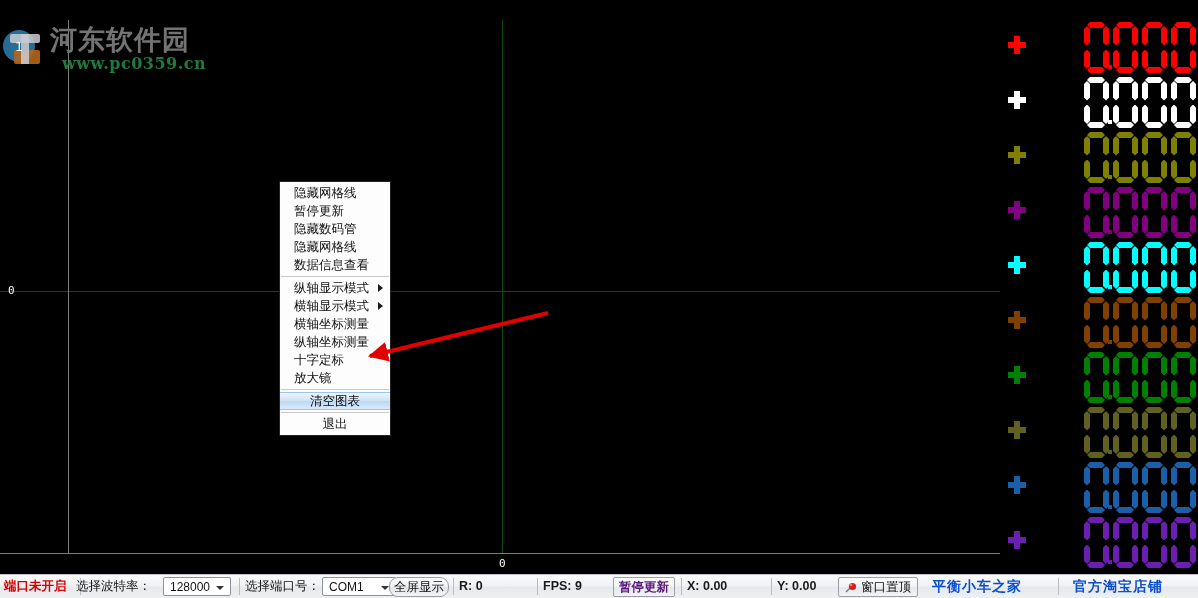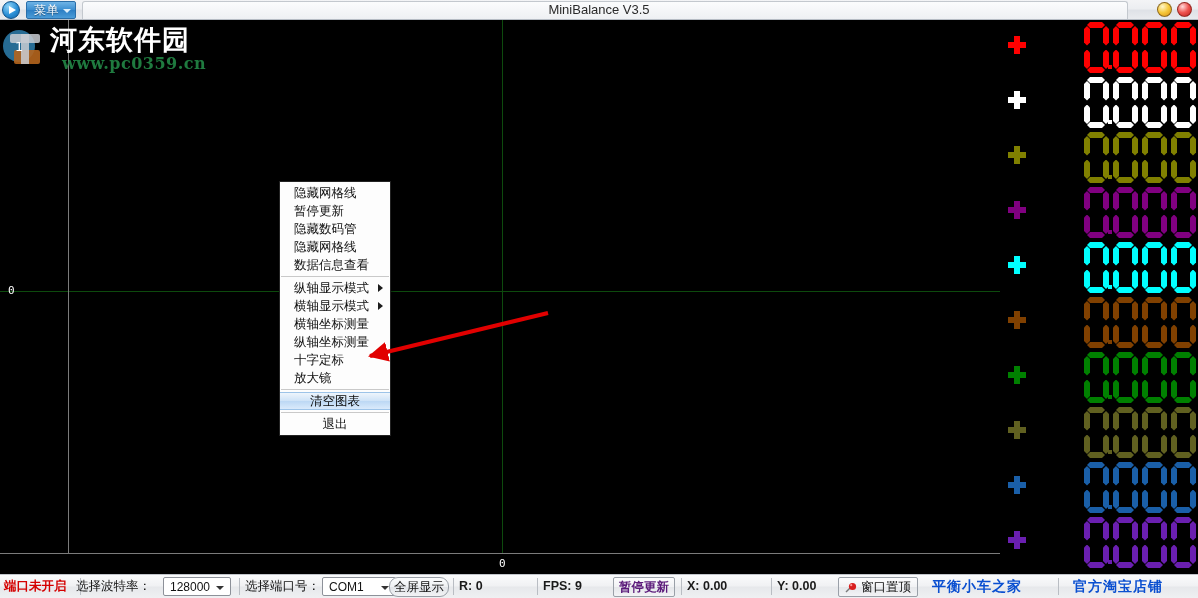--- a/index.html
+++ b/index.html
@@ -55,21 +55,21 @@
   .tb-min{ right:22px; background:radial-gradient(circle at 35% 28%,#fff6c9 0%,#f6c93c 48%,#d98f12 100%); }
   .tb-close{ right:2px; background:radial-gradient(circle at 35% 28%,#ffd9d9 0%,#ef5450 48%,#bb1f1c 100%); border-color:rgba(120,25,20,.7); }
 
   
   .watermark{ position:absolute; left:0; top:12px; width:220px; height:56px; pointer-events:none; }
   .wm-badge{
     position:absolute; left:2px; top:12px; width:46px; height:44px;
   }
   .wm-txt1{
     position:absolute; left:50px; top:10px; font-size:27px; font-weight:bold;
-    color:#ffffff; letter-spacing:1px; font-family:"DejaVu Sans",sans-serif;
+    color:#737373; letter-spacing:1px; font-family:"DejaVu Sans",sans-serif;
   }
   .wm-txt2{
     position:absolute; left:62px; top:42px; font-size:16px; font-weight:bold;
     color:#1f7a3f; font-family:"DejaVu Serif",serif; letter-spacing:.5px;
   }
 
   
   .chart{ position:absolute; left:0; top:20px; width:1000px; height:554px; background:#000; overflow:hidden; }
   .grid-v{ position:absolute; top:0; width:1px; height:534px; background:#0d4a0d; }
   .grid-h{ position:absolute; left:0; width:1000px; height:1px; background:#0d4a0d; }
@@ -154,33 +154,20 @@
   }
   .purple{ color:#5b1a7a; font-weight:bold; }
   .sb-link{ position:absolute; top:0; height:23px; line-height:23px; color:#0a4fd0; font-weight:bold; font-size:14px; letter-spacing:1px; }
   .pin{ position:absolute; left:5px; top:4px; width:13px; height:13px; }
 </style>
 </head>
 <body>
 
 <div id="app">
 
-  <div class="titlebar">
-    <div class="tb-tabarea"></div>
-    <div class="tb-logo"></div>
-    <div class="tb-menu">
-      <span>菜单</span>
-      <span class="caret"></span>
-    </div>
-    <div class="tb-title">MiniBalance V3.5</div>
-    <div class="tb-btns">
-      <div class="tb-btn tb-min"></div>
-      <div class="tb-btn tb-close"></div>
-    </div>
-  </div>
 
   <div class="chart">
     <div class="grid-v" id="gv" style="left: 502px;"></div>
     <div class="grid-h" id="gh" style="top: 271px;"></div>
     <div class="axis-v" id="av" style="left: 68px;"></div>
     <div class="axis-h" id="ah" style="top: 533px;"></div>
     <div class="tick-label" id="ytick" style="left: 8px; top: 264px;">0</div>
     <div class="tick-label" id="xtick" style="left: 499px; top: 537px;">0</div>
   </div>
 

